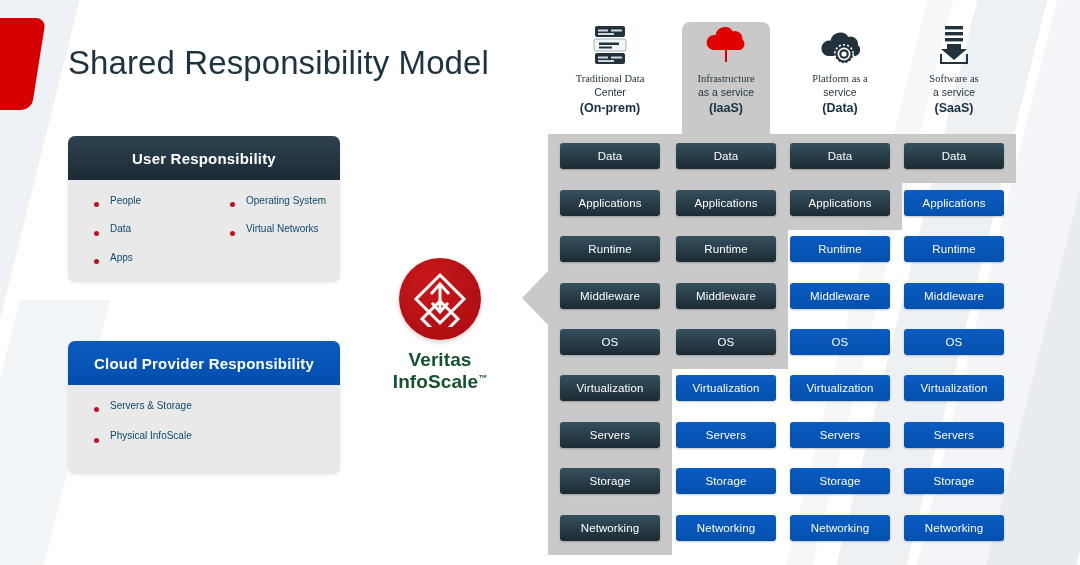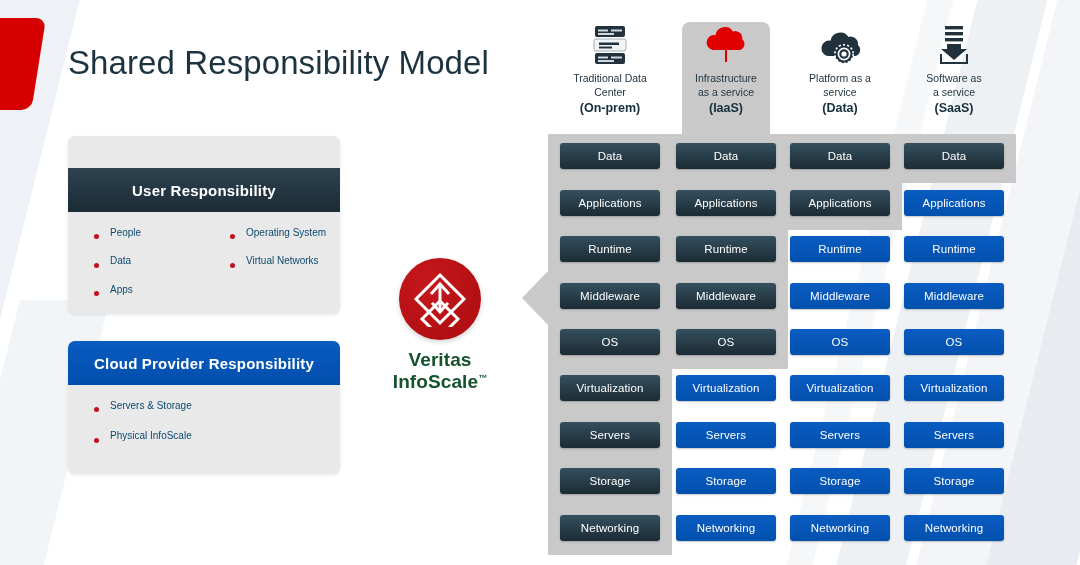--- a/index.html
+++ b/index.html
@@ -56,21 +56,21 @@
   .card-head {
     height: 44px;
     display: flex;
     align-items: center;
     justify-content: center;
     color: #ffffff;
     font-size: 15px;
     font-weight: bold;
     letter-spacing: 0.2px;
   }
-  .card-head.dark { background: linear-gradient(180deg,#2d4250 0%,#1c2c36 100%); margin-top: 32px; }
+  .card-head.dark { background: linear-gradient(180deg,#2d4250 0%,#1c2c36 100%); }
   .card-head.blue { background: linear-gradient(180deg,#0a5bc0 0%,#024ead 100%); }
   .card-body { padding: 14px 0 14px 0; }
 
   .bullets { display: flex; }
   .bcol { flex: 1; padding-left: 26px; }
   .bullet {
     display: flex;
     align-items: center;
     margin: 0 0 15px 0;
     font-size: 10px;
@@ -146,21 +146,21 @@
     position: absolute;
     top: 22px;
     width: 88px; height: 112px;
     background: #c9c9c9;
     border-radius: 8px 8px 0 0;
   }
   .hdr-icon { height: 46px; display: flex; align-items: flex-end; justify-content: center; }
   .hdr-l1, .hdr-l2 {
     font-size: 10.5px; color: #233642; line-height: 1.3;
   }
-  .hdr-l1 { margin-top: 6px; }
+  .hdr-l1 { margin-top: 6px; font-family: Liberation Serif, serif; }
   .hdr-abbr {
     font-size: 12.5px; font-weight: bold; color: #16303f; margin-top: 2px;
   }
 
   .cell {
     position: absolute;
     width: 100px; height: 26px;
     border-radius: 3px;
     display: flex;
     align-items: center;

